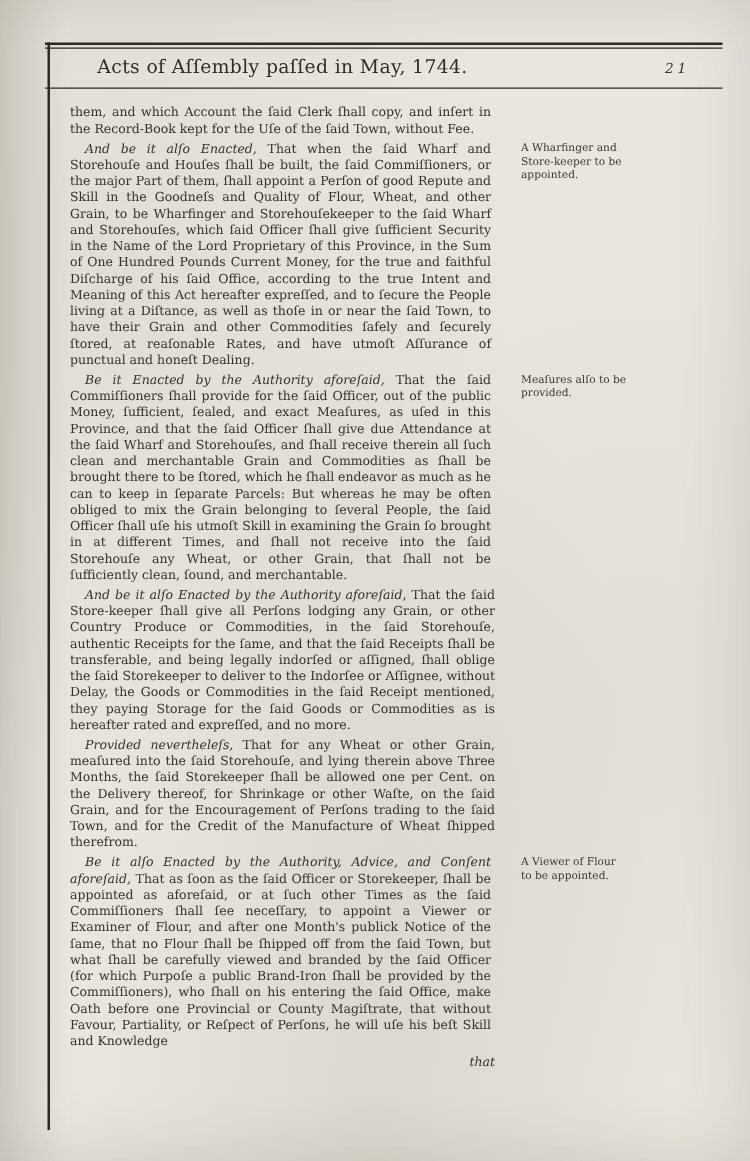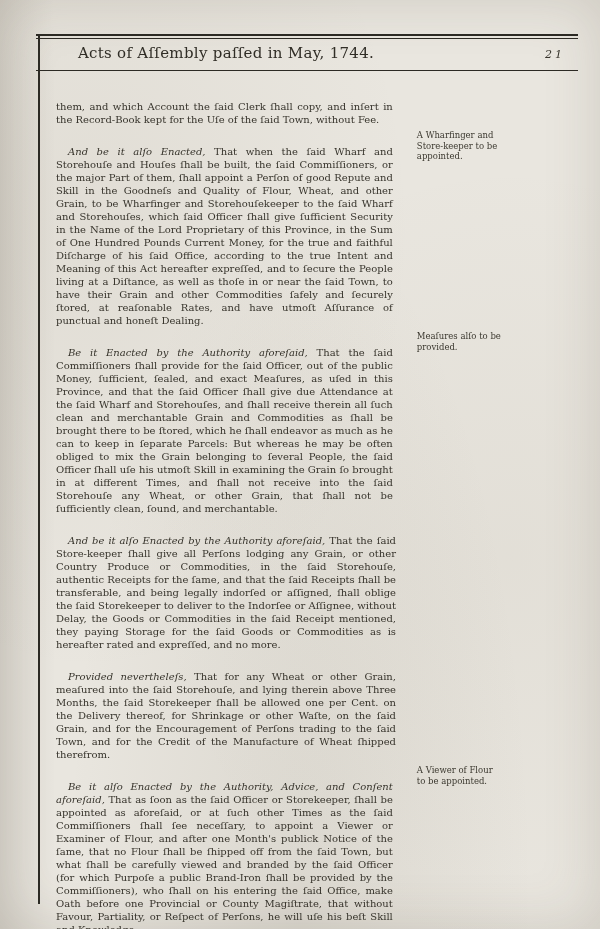--- a/index.html
+++ b/index.html
@@ -22,27 +22,27 @@
   .rule-top-a  { left: 36px; top: 34px; width: 542px; height: 2px; }
   .rule-top-b  { left: 36px; top: 38px; width: 542px; height: 1px; }
   .rule-mid    { left: 36px; top: 70px; width: 542px; height: 1px; }
   .rule-left   { left: 38px; top: 34px; width: 2px; height: 870px; }
   .running-head {
     position: absolute; top: 44px; left: 56px; width: 340px;
     text-align: center; font-size: 15px;
     letter-spacing: 0.3px; color: #302d26;
   }
   .page-number {
-    position: absolute; top: 48px; left: 545px;
+    position: absolute; top: 48px; left: 532px;
     font-size: 11px; font-style: italic; letter-spacing: 3px; color: #36332b;
   }
   .content { position: absolute; top: 84px; left: 56px; width: 446px; }
   .para-row { display: flex; align-items: flex-start; }
   .para {
-    width: 340px; margin: 16px 0 3px 0;
+    width: 340px; margin: 0 0 3px 0;
     font-size: 10px; line-height: 13px;
     text-align: justify; color: #36332b;
   }
   .para.indent { text-indent: 12px; }
   .para em { font-style: italic; }
   .note {
     width: 86px; margin-left: 24px; padding-top: 1px;
     font-size: 8.5px; line-height: 10.5px; color: #3b382f;
   }
   .catchword {

